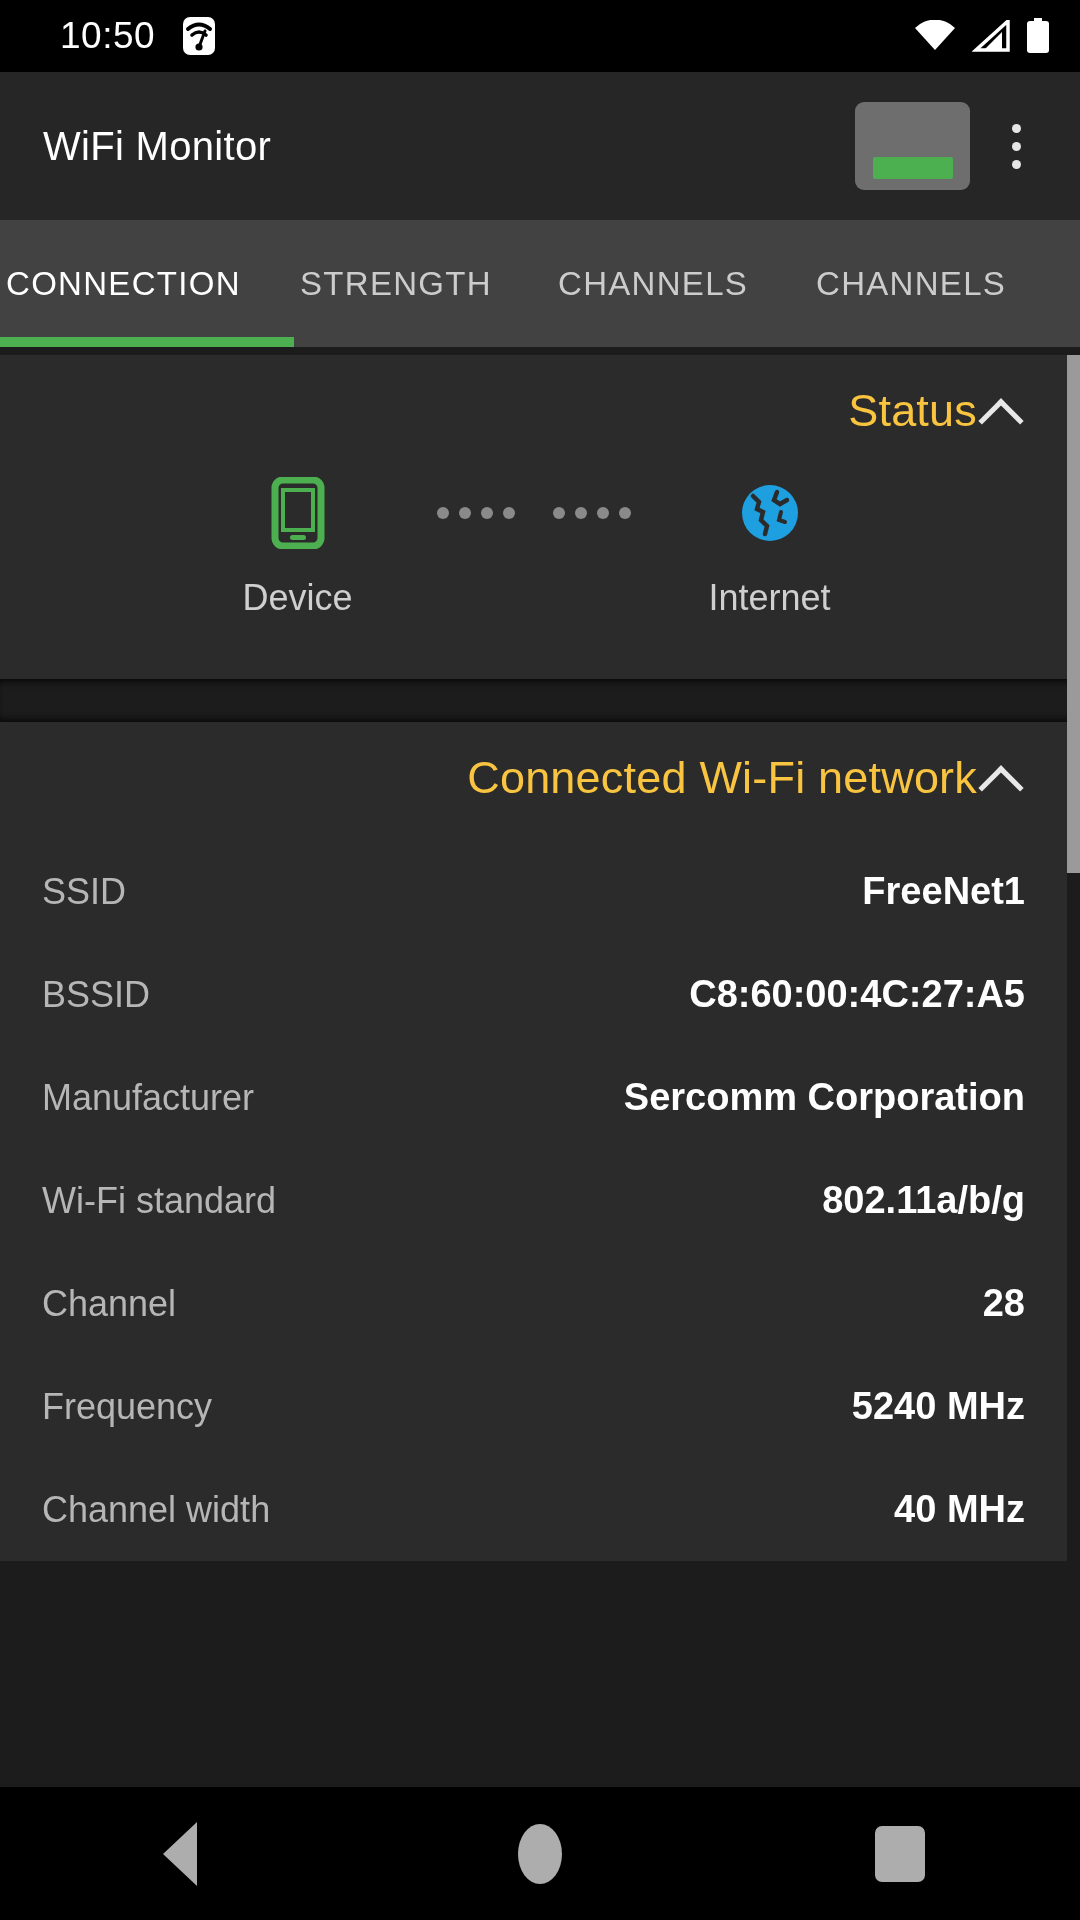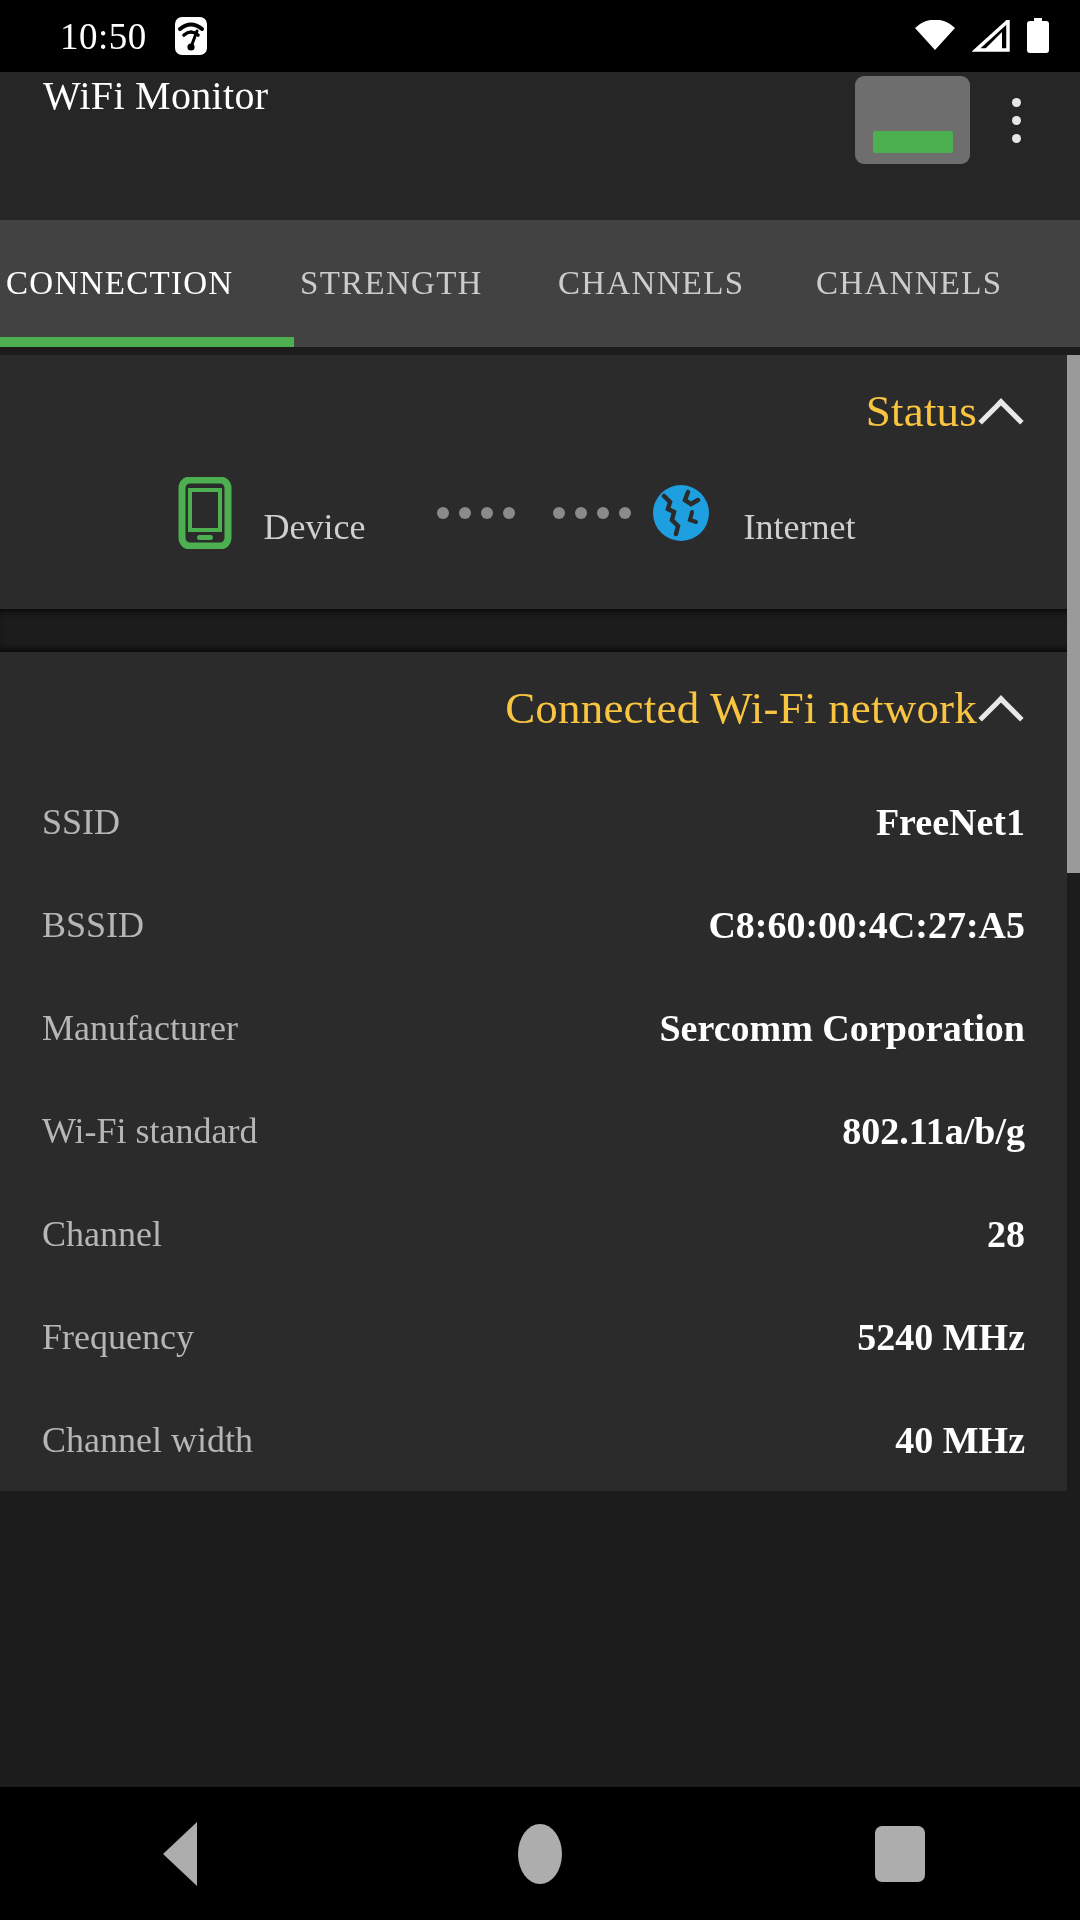--- a/index.html
+++ b/index.html
@@ -2,36 +2,36 @@
 <html><head>
 <meta charset="utf-8">
 <style>
   * { margin:0; padding:0; box-sizing:border-box; }
   html,body {
     width:1080px; height:1920px;
     background:#000;
     font-family:"Liberation Sans", sans-serif;
     overflow:hidden;
   }
-  #phone { position:relative; width:1080px; height:1920px; background:#4d7c0f;font-family:Liberation Serif, serif; }
+  #phone { position:relative; width:1080px; height:1920px; background:#4d7c0f; }
 
   
   .statusbar{
     position:absolute; top:0; left:0; width:1080px; height:72px;
     background:#000; display:flex; align-items:center;
     padding:0 30px 0 60px;
   }
   .sb-clock{ color:#fff; font-size:37px; letter-spacing:.5px; }
   .sb-left-icons{ display:flex; align-items:center; margin-left:26px; }
   .sb-right{ margin-left:auto; display:flex; align-items:center; gap:16px; }
 
   
   .appbar{
     position:absolute; top:72px; left:0; width:1080px; height:148px;
-    background:#262626; display:flex; align-items:flex-start; padding:0 24px 0 43px;
+    background:#262626; display:flex; align-items:center; padding:0 24px 0 43px;
   }
   .app-title{ color:#fff; font-size:40px; font-weight:400; letter-spacing:.3px; }
   .appbar-right{ margin-left:auto; display:flex; align-items:center; gap:6px; }
   .signal-widget{
     width:115px; height:88px; background:#6e6e6e; border-radius:9px;
     display:flex; align-items:flex-end; justify-content:center; padding-bottom:11px;
   }
   .signal-widget .bar{ width:80px; height:22px; background:#4caf50; border-radius:2px; }
   .overflow{ width:80px; height:96px; display:flex; flex-direction:column;
              align-items:center; justify-content:center; gap:9px; }
@@ -75,21 +75,21 @@
   .chevron{ width:46px; height:46px; position:relative; }
   .chevron::before{
     content:""; position:absolute; left:8px; top:17px;
     width:27px; height:27px; border-left:5px solid #e8e8e8; border-top:5px solid #e8e8e8;
     transform:rotate(45deg);
   }
 
   
   .status-body{ padding:22px 0 60px 0; }
   .chain{ display:flex; align-items:flex-start; justify-content:center; }
-  .node{ width:240px; display:flex; flex-direction:row; align-items:center;gap:32px; }
+  .node{ width:240px; display:flex; flex-direction:column; align-items:center; }
   .node-icon{ height:72px; display:flex; align-items:center; justify-content:center; }
   .node-label{ color:#cfcfcf; font-size:36px; margin-top:28px; }
   .dots{ width:116px; height:72px; display:flex; align-items:center;
          justify-content:center; gap:10px; }
   .dots i{ width:12px; height:12px; border-radius:50%; background:#8a8a8a; display:block; }
 
   
   .rows{ padding:18px 0 0 0; }
   .row{
     display:flex; align-items:center; justify-content:space-between;

